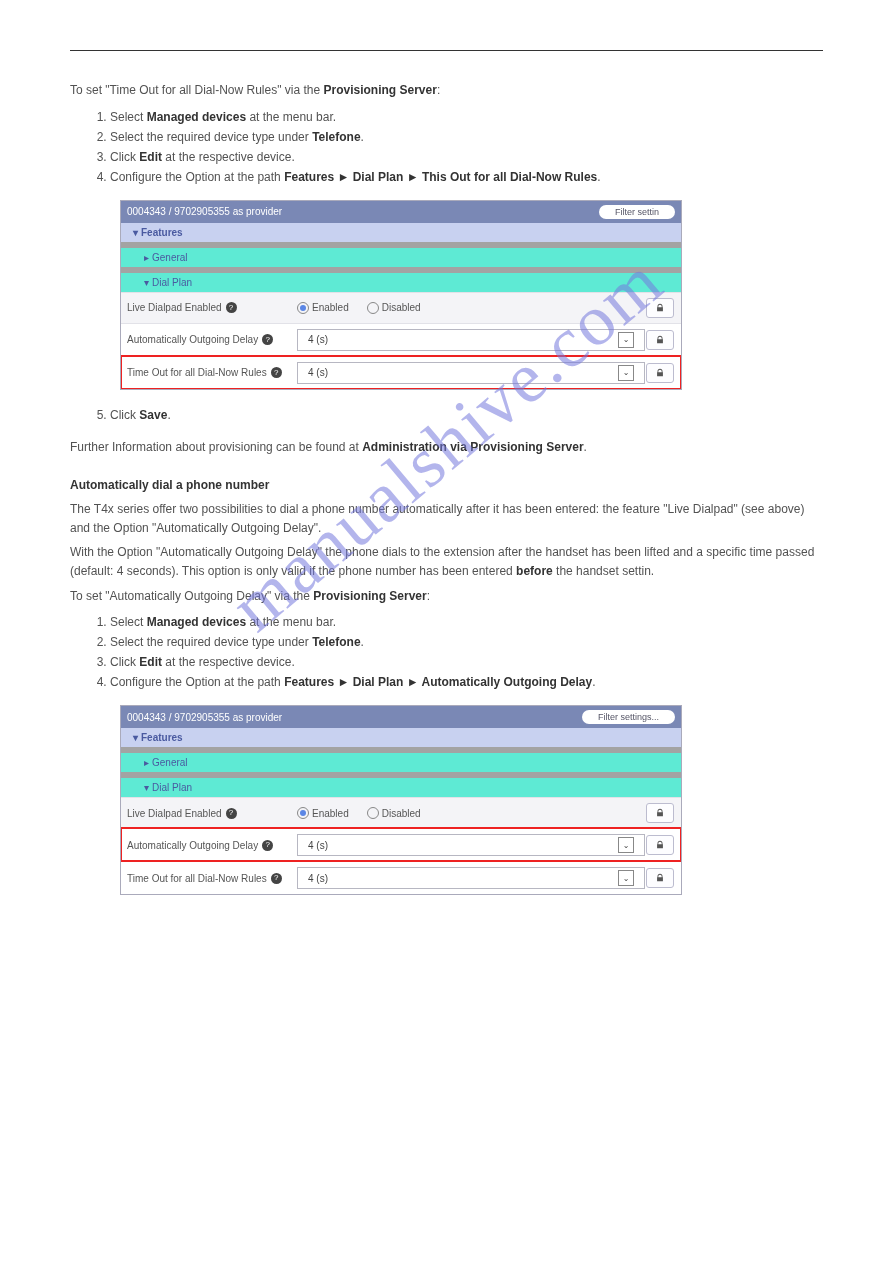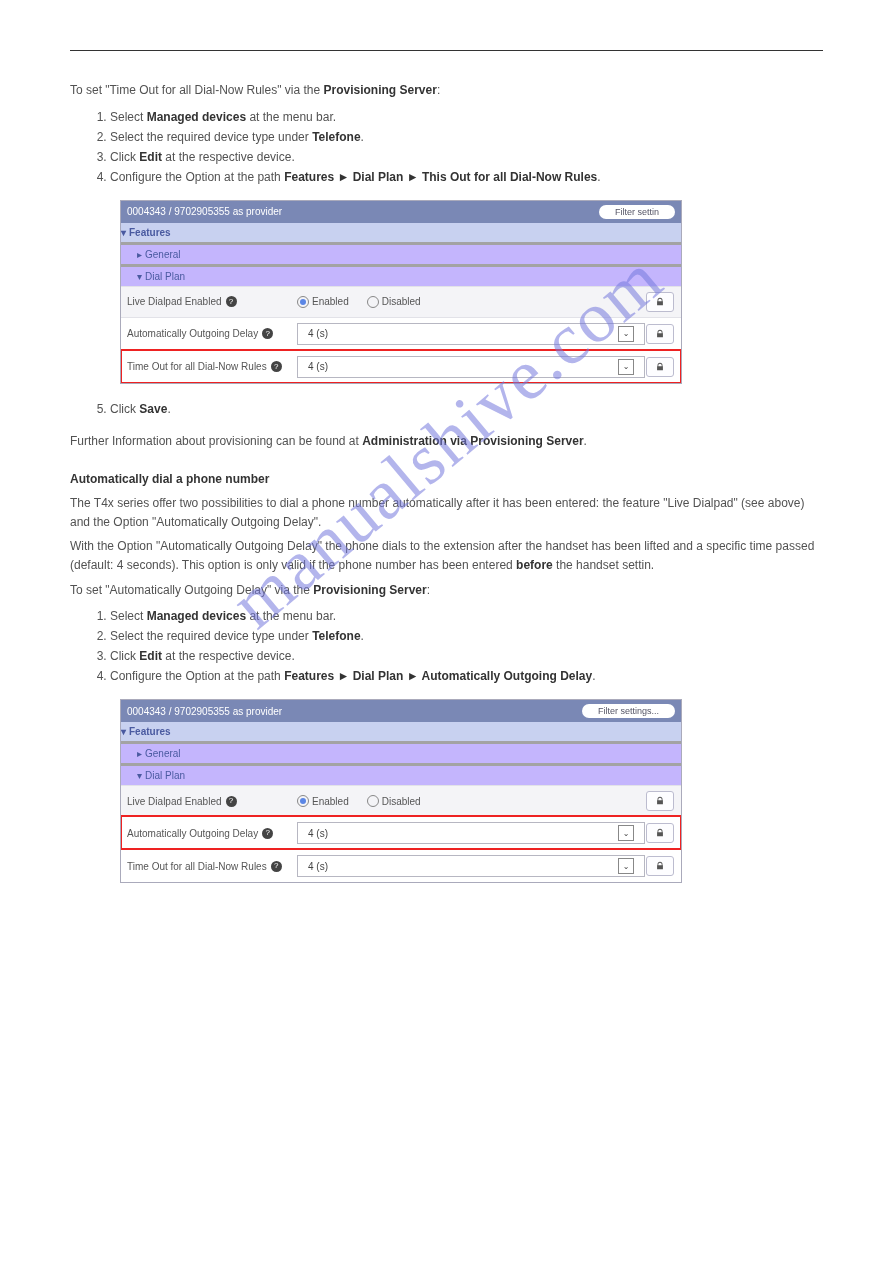--- a/index.html
+++ b/index.html
@@ -63,29 +63,29 @@
     background: #fff;
     color: #556;
     border-radius: 10px;
     padding: 2px 16px;
     font-size: 9px;
   }
   .sec-features {
     background: #c8d1f0;
     color: #4a5aa0;
     font-weight: 700;
-    padding: 4px 0;
+    padding: 4px 12px;
     font-size: 10px;
   }
   .sec-general, .sec-dialplan {
-    background: #c4b5fd;
+    background: #5eead4;
     color: #4a5aa0;
-    padding: 4px 16px;
+    padding: 4px 23px;
     font-size: 10px;
-    border-top: 3px solid #a3a3a3;
+    border-top: 6px solid #a3a3a3;
   }
   .chev { display:inline-block; width:8px; }
   .row {
     display: flex;
     align-items: center;
     padding: 5px 6px;
     border-top: 1px solid #e2e2e8;
     background: #fff;
     color: #555;
   }

